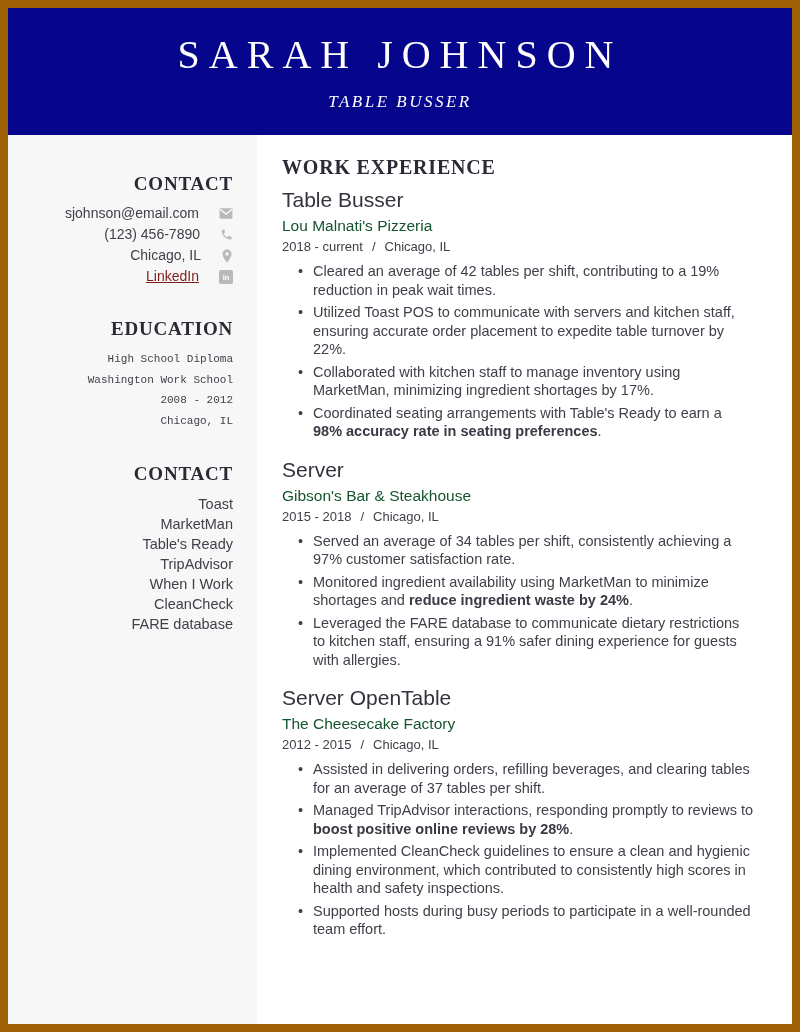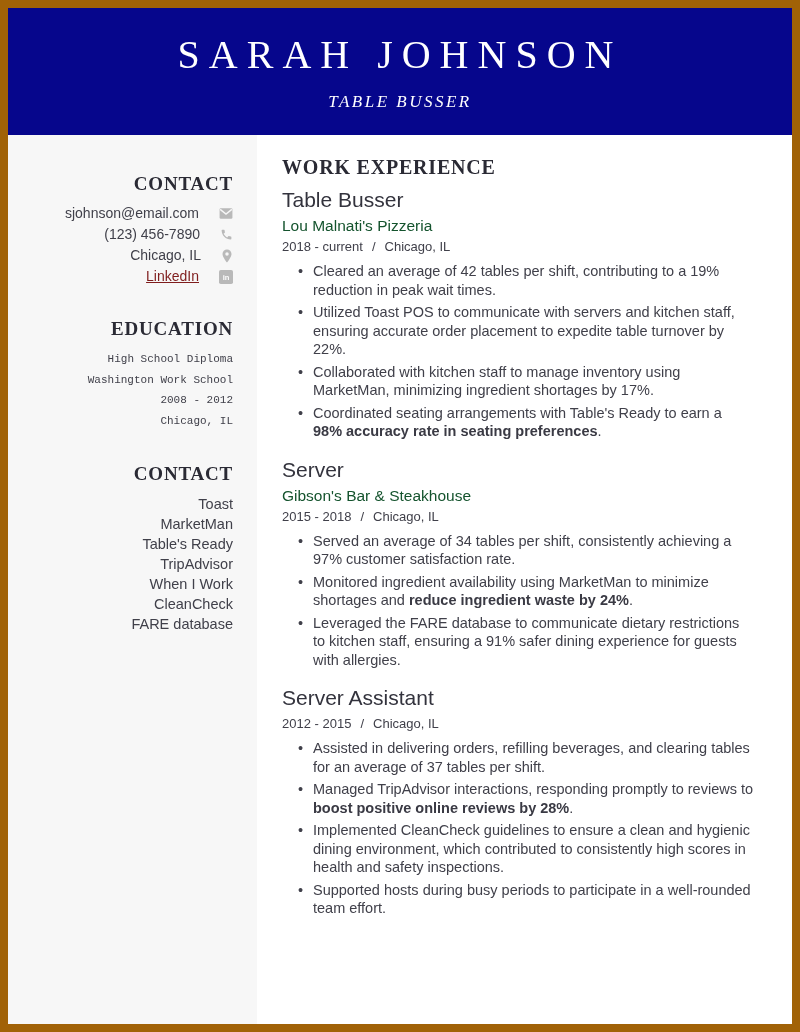--- a/index.html
+++ b/index.html
@@ -161,21 +161,22 @@
               <span>/</span>
               <span>Chicago, IL</span>
             </div>
             <ul class="bullets">
               <li>Served an average of 34 tables per shift, consistently achieving a 97% customer satisfaction rate.</li>
               <li>Monitored ingredient availability using MarketMan to minimize shortages and <strong>reduce ingredient waste by 24%</strong>.</li>
               <li>Leveraged the FARE database to communicate dietary restrictions to kitchen staff, ensuring a 91% safer dining experience for guests with allergies.</li>
             </ul>
           </section>
           <section class="job">
-            <h3 class="job-title">Server Assistant</h3>
+            <h3 class="job-title">Server OpenTable</h3>
+            <div class="job-company">The Cheesecake Factory</div>
             <div class="job-meta">
               <span>2012 - 2015</span>
               <span>/</span>
               <span>Chicago, IL</span>
             </div>
             <ul class="bullets">
               <li>Assisted in delivering orders, refilling beverages, and clearing tables for an average of 37 tables per shift.</li>
               <li>Managed TripAdvisor interactions, responding promptly to reviews to <strong>boost positive online reviews by 28%</strong>.</li>
               <li>Implemented CleanCheck guidelines to ensure a clean and hygienic dining environment, which contributed to consistently high scores in health and safety inspections.</li>
               <li>Supported hosts during busy periods to participate in a well-rounded team effort.</li>

